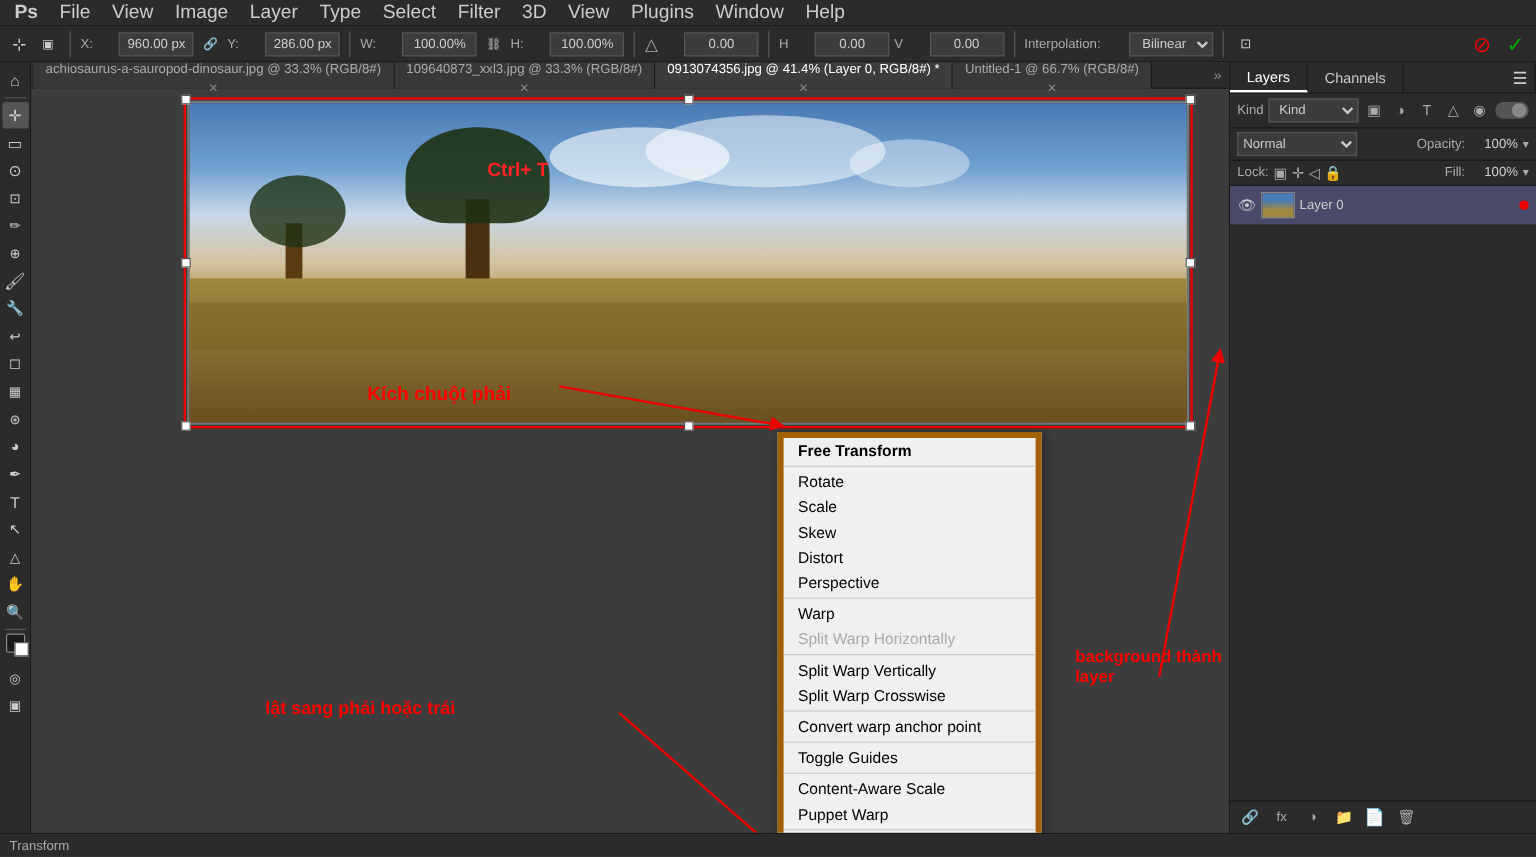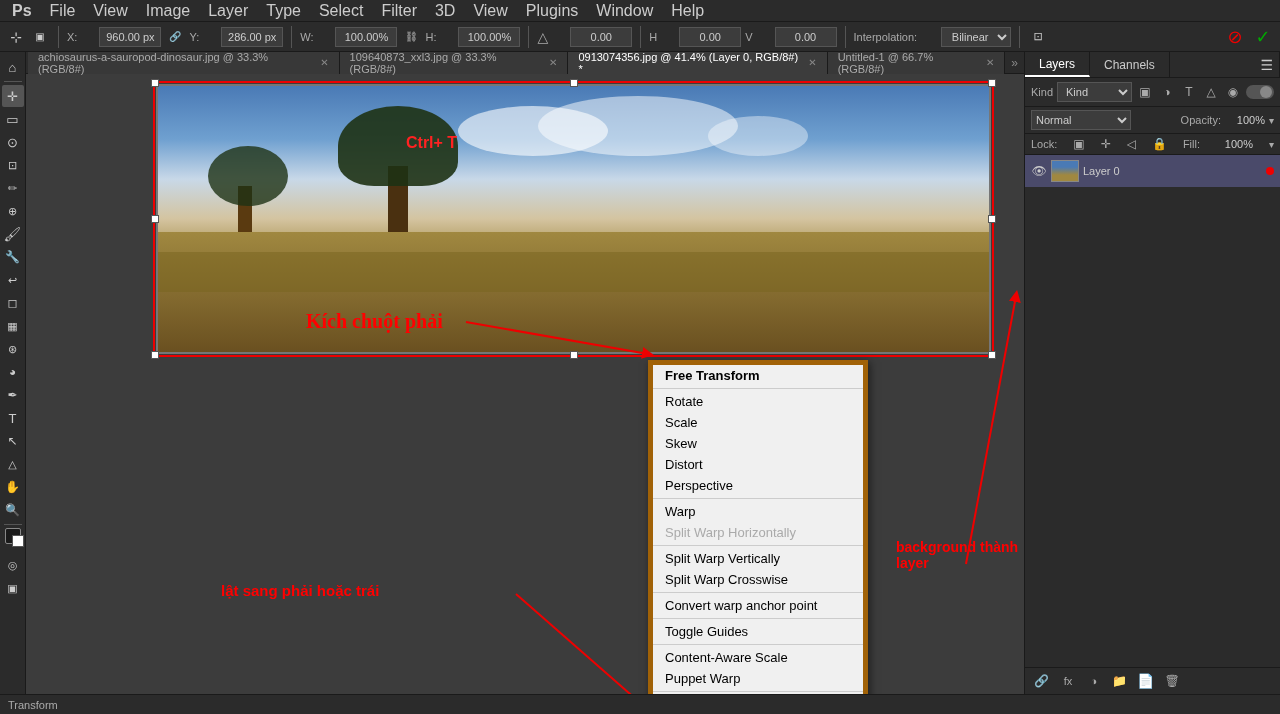--- a/index.html
+++ b/index.html
@@ -123,20 +123,21 @@
       height: 22px;
       padding: 0 10px;
       display: flex;
       align-items: center;
       gap: 4px;
       font-size: 11px;
       color: #aaa;
       cursor: pointer;
       border-right: 1px solid #1a1a1a;
       background: #383838;
+      flex-direction: column;
     }
     .tab-item.active {
       background: #3c3c3c;
       color: #fff;
     }
     .tab-close {
       font-size: 10px;
       color: #888;
       cursor: pointer;
     }
@@ -308,21 +309,21 @@
       font-size: 11px;
     }
     .opacity-label { font-size: 11px; color: #aaa; margin-left: auto; }
     .opacity-value { font-size: 11px; color: #ccc; width: 40px; text-align: right; }
 
     
     #lock-row {
       display: flex;
       align-items: center;
       padding: 3px 6px;
-      gap: 16px;
+      gap: 4px;
       border-bottom: 1px solid #1a1a1a;
     }
     .lock-label { font-size: 11px; color: #aaa; }
     .lock-icon { font-size: 12px; cursor: pointer; color: #aaa; }
     .fill-label { font-size: 11px; color: #aaa; margin-left: auto; }
     .fill-value { font-size: 11px; color: #ccc; width: 40px; text-align: right; }
 
     
     #layer-list {
       flex: 1;
@@ -550,21 +551,21 @@
         <div class="transform-handle" style="top:-4px; right:-4px;"></div>
         <div class="transform-handle" style="top:50%; left:-4px; transform:translateY(-50%);"></div>
         <div class="transform-handle" style="top:50%; right:-4px; transform:translateY(-50%);"></div>
         <div class="transform-handle" style="bottom:-4px; left:-4px;"></div>
         <div class="transform-handle" style="bottom:-4px; left:50%; transform:translateX(-50%);"></div>
         <div class="transform-handle" style="bottom:-4px; right:-4px;"></div>
       </div>
 
       <div class="annotation" style="left:380px; top:60px; font-size:16px; color:#ff2222;">Ctrl+ T</div>
 
-      <div class="annotation" style="left:280px; top:236px; font-size:20px;font-family:Liberation Serif, serif;">Kích chuột phải</div>
+      <div class="annotation" style="left:280px; top:246px; font-size:16px;">Kích chuột phải</div>
 
       <div class="annotation" style="left:195px; top:508px; font-size:15px;">lật sang phải hoặc trái</div>
 
       <div class="annotation" style="left:870px; top:465px; font-size:14px;">background thành layer</div>
 
       <svg style="position:absolute; top:0; left:0; width:100%; height:100%; pointer-events:none;">
 
         <line x1="440" y1="248" x2="622" y2="280" stroke="#e00" stroke-width="2" marker-end="url(#arr)"></line>
 
         <line x1="490" y1="520" x2="636" y2="648" stroke="#e00" stroke-width="2" marker-end="url(#arr)"></line>

